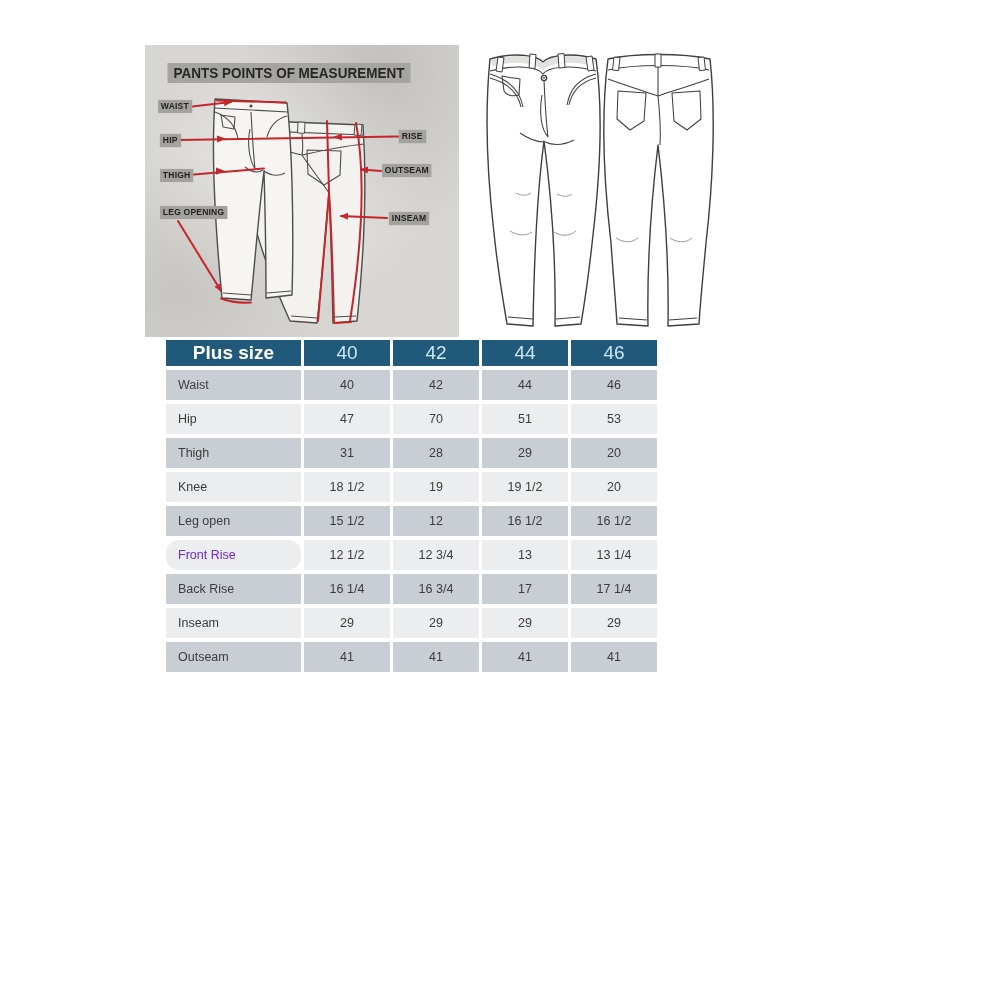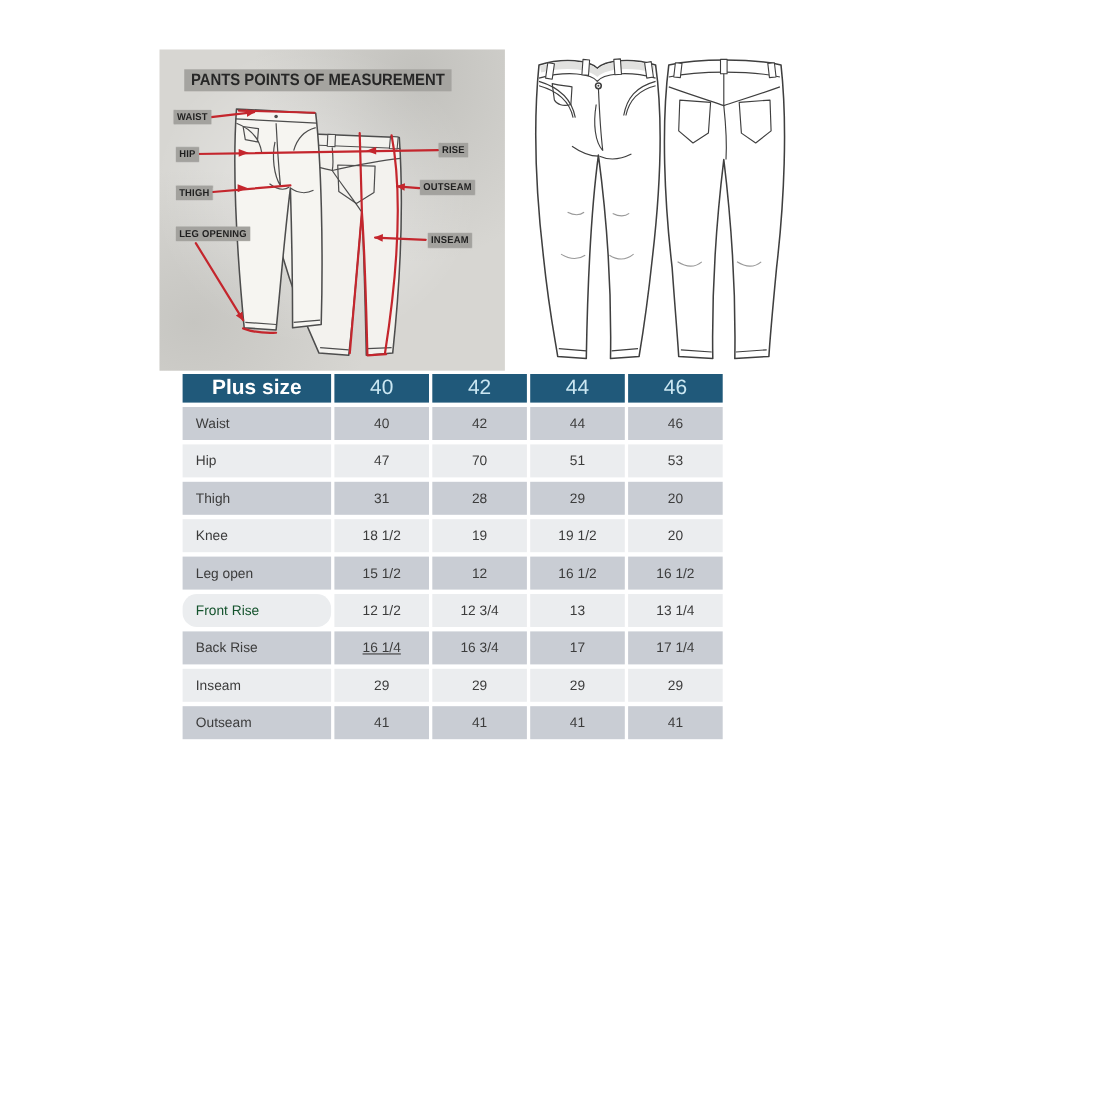--- a/index.html
+++ b/index.html
@@ -222,29 +222,29 @@
           <td class="sc-val" style="background: rgb(235, 237, 239); color: rgb(60, 60, 60);">20</td>
         </tr>
         <tr>
           <td class="sc-label" style="background: rgb(201, 205, 212); color: rgb(60, 60, 60);">Leg open</td>
           <td class="sc-val" style="background: rgb(201, 205, 212); color: rgb(60, 60, 60);">15 1/2</td>
           <td class="sc-val" style="background: rgb(201, 205, 212); color: rgb(60, 60, 60);">12</td>
           <td class="sc-val" style="background: rgb(201, 205, 212); color: rgb(60, 60, 60);">16 1/2</td>
           <td class="sc-val" style="background: rgb(201, 205, 212); color: rgb(60, 60, 60);">16 1/2</td>
         </tr>
         <tr>
-          <td class="sc-label" style="background: rgb(235, 237, 239); color: #14532d; border-radius: 13px;">Front Rise</td>
+          <td class="sc-label" style="background: rgb(235, 237, 239); color: #6d28d9; border-radius: 13px;">Front Rise</td>
           <td class="sc-val" style="background: rgb(235, 237, 239); color: rgb(60, 60, 60);">12 1/2</td>
           <td class="sc-val" style="background: rgb(235, 237, 239); color: rgb(60, 60, 60);">12 3/4</td>
           <td class="sc-val" style="background: rgb(235, 237, 239); color: rgb(60, 60, 60);">13</td>
           <td class="sc-val" style="background: rgb(235, 237, 239); color: rgb(60, 60, 60);">13 1/4</td>
         </tr>
         <tr>
           <td class="sc-label" style="background: rgb(201, 205, 212); color: rgb(60, 60, 60);">Back Rise</td>
-          <td class="sc-val" style="background: rgb(201, 205, 212); color: rgb(60, 60, 60); text-decoration: underline;">16 1/4</td>
+          <td class="sc-val" style="background: rgb(201, 205, 212); color: rgb(60, 60, 60);">16 1/4</td>
           <td class="sc-val" style="background: rgb(201, 205, 212); color: rgb(60, 60, 60);">16 3/4</td>
           <td class="sc-val" style="background: rgb(201, 205, 212); color: rgb(60, 60, 60);">17</td>
           <td class="sc-val" style="background: rgb(201, 205, 212); color: rgb(60, 60, 60);">17 1/4</td>
         </tr>
         <tr>
           <td class="sc-label" style="background: rgb(235, 237, 239); color: rgb(60, 60, 60);">Inseam</td>
           <td class="sc-val" style="background: rgb(235, 237, 239); color: rgb(60, 60, 60);">29</td>
           <td class="sc-val" style="background: rgb(235, 237, 239); color: rgb(60, 60, 60);">29</td>
           <td class="sc-val" style="background: rgb(235, 237, 239); color: rgb(60, 60, 60);">29</td>
           <td class="sc-val" style="background: rgb(235, 237, 239); color: rgb(60, 60, 60);">29</td>

